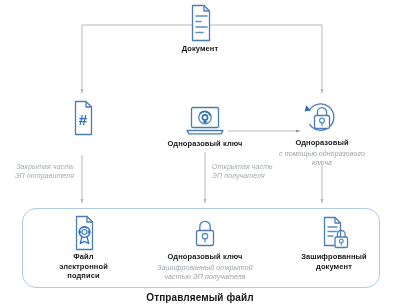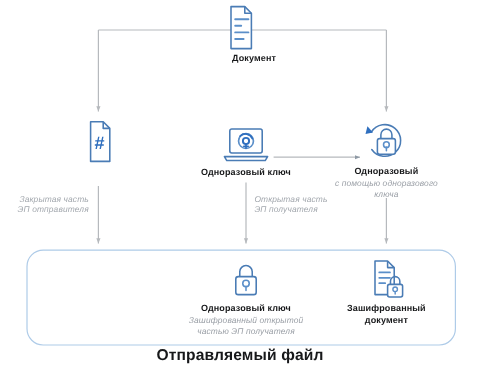--- a/index.html
+++ b/index.html
@@ -26,21 +26,21 @@
     line-height:1.32;letter-spacing:.1px;
   }
   .edge-cap{
     position:absolute;font-size:7px;font-style:italic;color:#a3a8ae;
     line-height:1.35;letter-spacing:.1px;
   }
   .cap-r{text-align:right;}
   .cap-l{text-align:left;}
   .bottom-caption{
     position:absolute;left:0;right:0;bottom:3px;text-align:center;
-    font-size:13px;font-weight:bold;color:#17181a;letter-spacing:.1px;
+    font-size:10px;font-weight:bold;color:#17181a;letter-spacing:.1px;
   }
   .box{
     position:absolute;
     border:1px solid #aecbe8;
     border-radius:14px;
     background:#ffffff;
   }
 </style>
 </head>
 <body>
@@ -64,21 +64,21 @@
       <path d="M322,25 L322,93" marker-end="url(#arrow)"></path>
 
       <path d="M228,131 L300,131" marker-end="url(#arrowblue)"></path>
 
       <path d="M82,155 L82,203" marker-end="url(#arrow)"></path>
       <path d="M205,152 L205,203" marker-end="url(#arrow)"></path>
       <path d="M322,165 L322,203" marker-end="url(#arrow)"></path>
     </g>
   </svg>
 
-  <div class="node" style="left:170px;top:2px;width:60px;text-align:right;">
+  <div class="node" style="left:170px;top:2px;width:60px;">
     <div class="icon-wrap" style="height:42px;">
       <svg width="30" height="38" viewBox="0 0 30 38">
         <path d="M7.5,1.5 L19,1.5 L24.5,7 L24.5,36.5 L7.5,36.5 Z" fill="#fff" stroke="#4a7cb5" stroke-width="1.3" stroke-linejoin="round"></path>
         <path d="M19,1.5 L19,7 L24.5,7" fill="none" stroke="#4a7cb5" stroke-width="1.3" stroke-linejoin="round"></path>
         <path d="M11,12 h11 M11,17.5 h5 M11,23 h11 M11,28.5 h7" stroke="#5b8fc9" stroke-width="1.6" stroke-linecap="round"></path>
       </svg>
     </div>
     <div class="lbl">Документ</div>
   </div>
 
@@ -120,35 +120,50 @@
         <circle cx="21" cy="21.6" r="2.4" fill="none" stroke="#5b8fc9" stroke-width="1.3"></circle>
         <path d="M21,23.6 v3" stroke="#5b8fc9" stroke-width="1.3" stroke-linecap="round"></path>
       </svg>
     </div>
     <div class="lbl">Одноразовый</div>
     <div class="sub" style="margin-top:1px;">с помощью одноразового ключа</div>
   </div>
 
   <div class="box" style="left:22px;top:208px;width:356px;height:78px;"></div>
 
+  <div class="node" style="left:36px;top:214px;width:95px;">
+    <div class="icon-wrap" style="height:38px;">
+      <svg width="27" height="36" viewBox="0 0 27 36">
+        <path d="M6.5,1.5 L17,1.5 L22.5,7 L22.5,34.5 L6.5,34.5 Z" fill="#fff" stroke="#4a7cb5" stroke-width="1.3" stroke-linejoin="round"></path>
+        <path d="M17,1.5 L17,7 L22.5,7" fill="none" stroke="#4a7cb5" stroke-width="1.3" stroke-linejoin="round"></path>
+        <circle cx="14.5" cy="17" r="5.4" fill="none" stroke="#2f6fbf" stroke-width="1.4"></circle>
+        <circle cx="14.5" cy="17" r="2.3" fill="none" stroke="#5b8fc9" stroke-width="1.2"></circle>
+        <path d="M14.5,11.6 L16.4,13.2 M14.5,11.6 L12.6,13.2
+                 M19.9,17 L17.8,18 M19.9,17 L17.8,16
+                 M9.1,17 L11.2,18 M9.1,17 L11.2,16" stroke="#2f6fbf" stroke-width="1.1" stroke-linecap="round"></path>
+        <path d="M11.9,21.8 L10.3,28.5 L14.5,26.4 L18.7,28.5 L17.1,21.8" fill="none" stroke="#2f6fbf" stroke-width="1.3" stroke-linejoin="round"></path>
+      </svg>
+    </div>
+    <div class="lbl wrap" style="padding:0 12px;">Файл электронной подписи</div>
+  </div>
 
   <div class="node" style="left:146px;top:214px;width:118px;">
     <div class="icon-wrap" style="height:38px;">
       <svg width="30" height="36" viewBox="0 0 30 36">
         <rect x="6.5" y="15.5" width="17" height="15" rx="2" fill="#fff" stroke="#4a7cb5" stroke-width="1.3"></rect>
         <path d="M9.8,15.5 v-4 a5.2,5.2 0 0 1 10.4,0 v4" fill="none" stroke="#4a7cb5" stroke-width="1.3"></path>
         <circle cx="15" cy="21.2" r="2.7" fill="none" stroke="#5b8fc9" stroke-width="1.3"></circle>
         <path d="M15,23.5 v3.6" stroke="#5b8fc9" stroke-width="1.3" stroke-linecap="round"></path>
       </svg>
     </div>
     <div class="lbl">Одноразовый ключ</div>
     <div class="sub" style="padding:0 4px;margin-top:1px;">Зашифрованный открытой частью ЭП получателя</div>
   </div>
 
-  <div class="node" style="left:277px;top:214px;width:90px;">
+  <div class="node" style="left:289px;top:214px;width:90px;">
     <div class="icon-wrap" style="height:38px;">
       <svg width="32" height="36" viewBox="0 0 32 36">
         <path d="M6.5,2.5 L17,2.5 L22.5,8 L22.5,30.5 L6.5,30.5 Z" fill="#fff" stroke="#4a7cb5" stroke-width="1.3" stroke-linejoin="round"></path>
         <path d="M17,2.5 L17,8 L22.5,8" fill="none" stroke="#4a7cb5" stroke-width="1.3" stroke-linejoin="round"></path>
         <path d="M10,12 h9 M10,16.5 h9 M10,21 h5" stroke="#5b8fc9" stroke-width="1.4" stroke-linecap="round"></path>
         <rect x="17" y="22" width="12.5" height="10.5" rx="1.6" fill="#fff" stroke="#4a7cb5" stroke-width="1.3"></rect>
         <path d="M19.4,22 v-2.6 a3.9,3.9 0 0 1 7.8,0 v2.6" fill="none" stroke="#4a7cb5" stroke-width="1.3"></path>
         <circle cx="23.3" cy="26.1" r="1.9" fill="none" stroke="#5b8fc9" stroke-width="1.2"></circle>
         <path d="M23.3,27.8 v2.3" stroke="#5b8fc9" stroke-width="1.2" stroke-linecap="round"></path>
       </svg>

